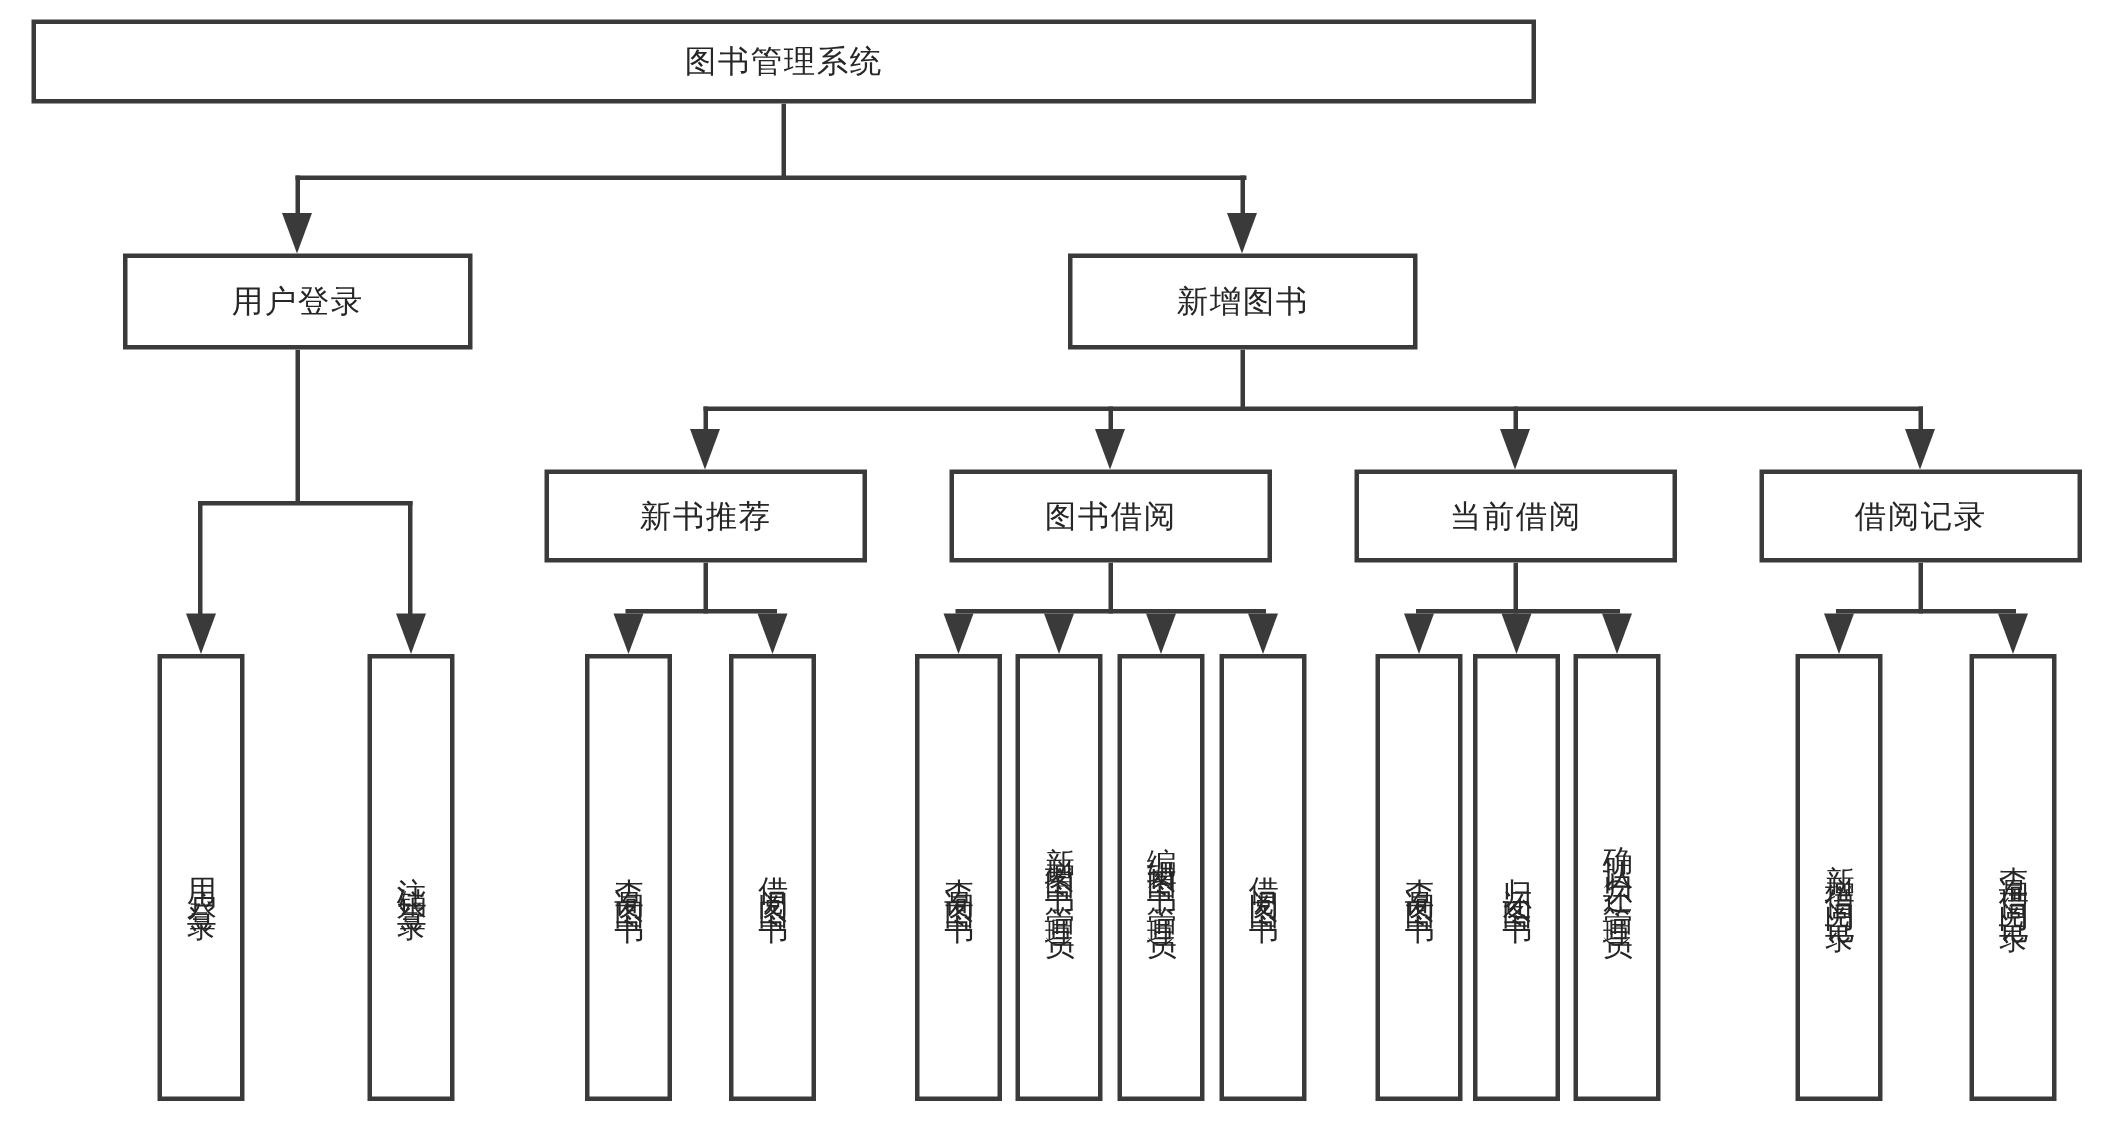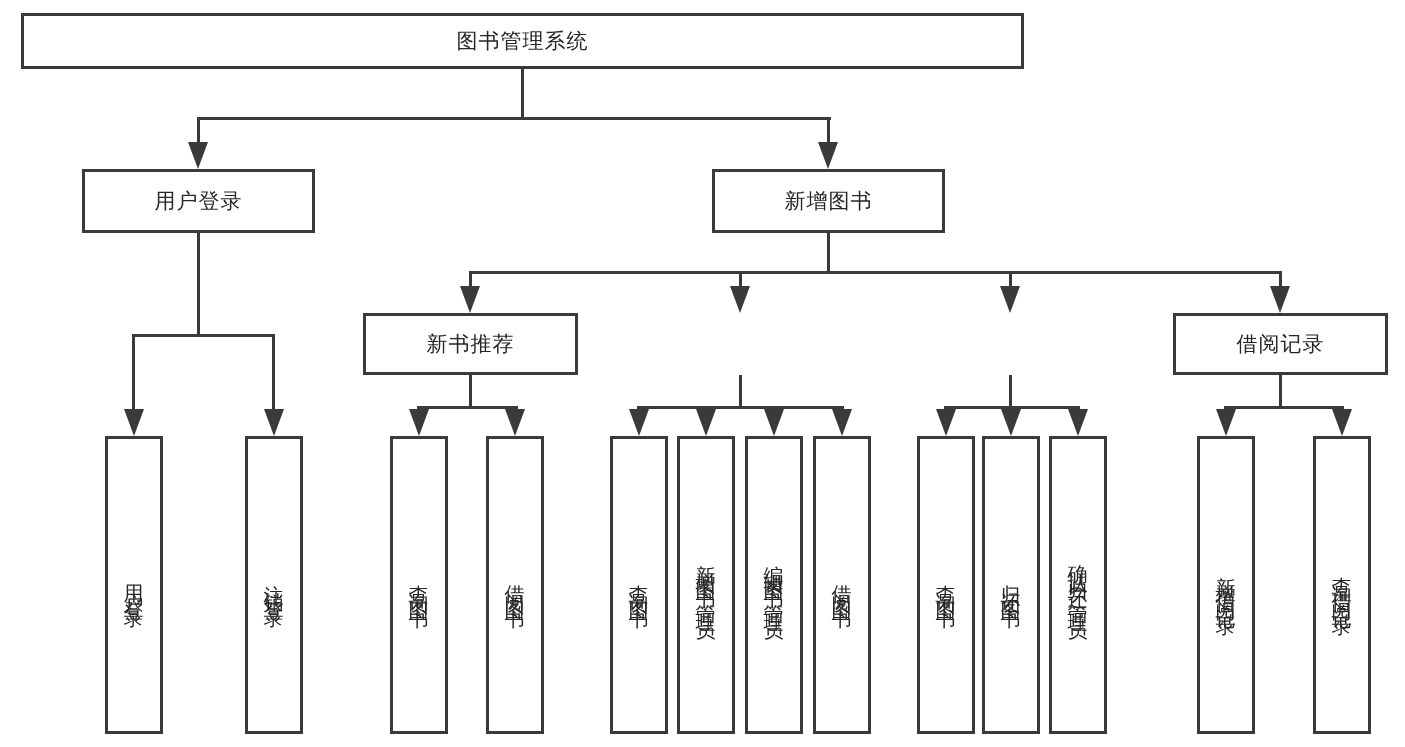--- a/index.html
+++ b/index.html
@@ -60,20 +60,26 @@
 
   <div class="box hbox n-l1a">
     <span>用户登录</span>
   </div>
   <div class="box hbox n-l1b">
     <span>新增图书</span>
   </div>
 
   <div class="box hbox n-l2a">
     <span>新书推荐</span>
+  </div>
+  <div class="box hbox n-l2b">
+    <span>图书借阅</span>
+  </div>
+  <div class="box hbox n-l2c">
+    <span>当前借阅</span>
   </div>
   <div class="box hbox n-l2d">
     <span>借阅记录</span>
   </div>
 
   <div class="box vbox leaf n-g1a">
     <span>用户登录</span>
   </div>
   <div class="box vbox leaf n-g1b">
     <span>注销登录</span>

